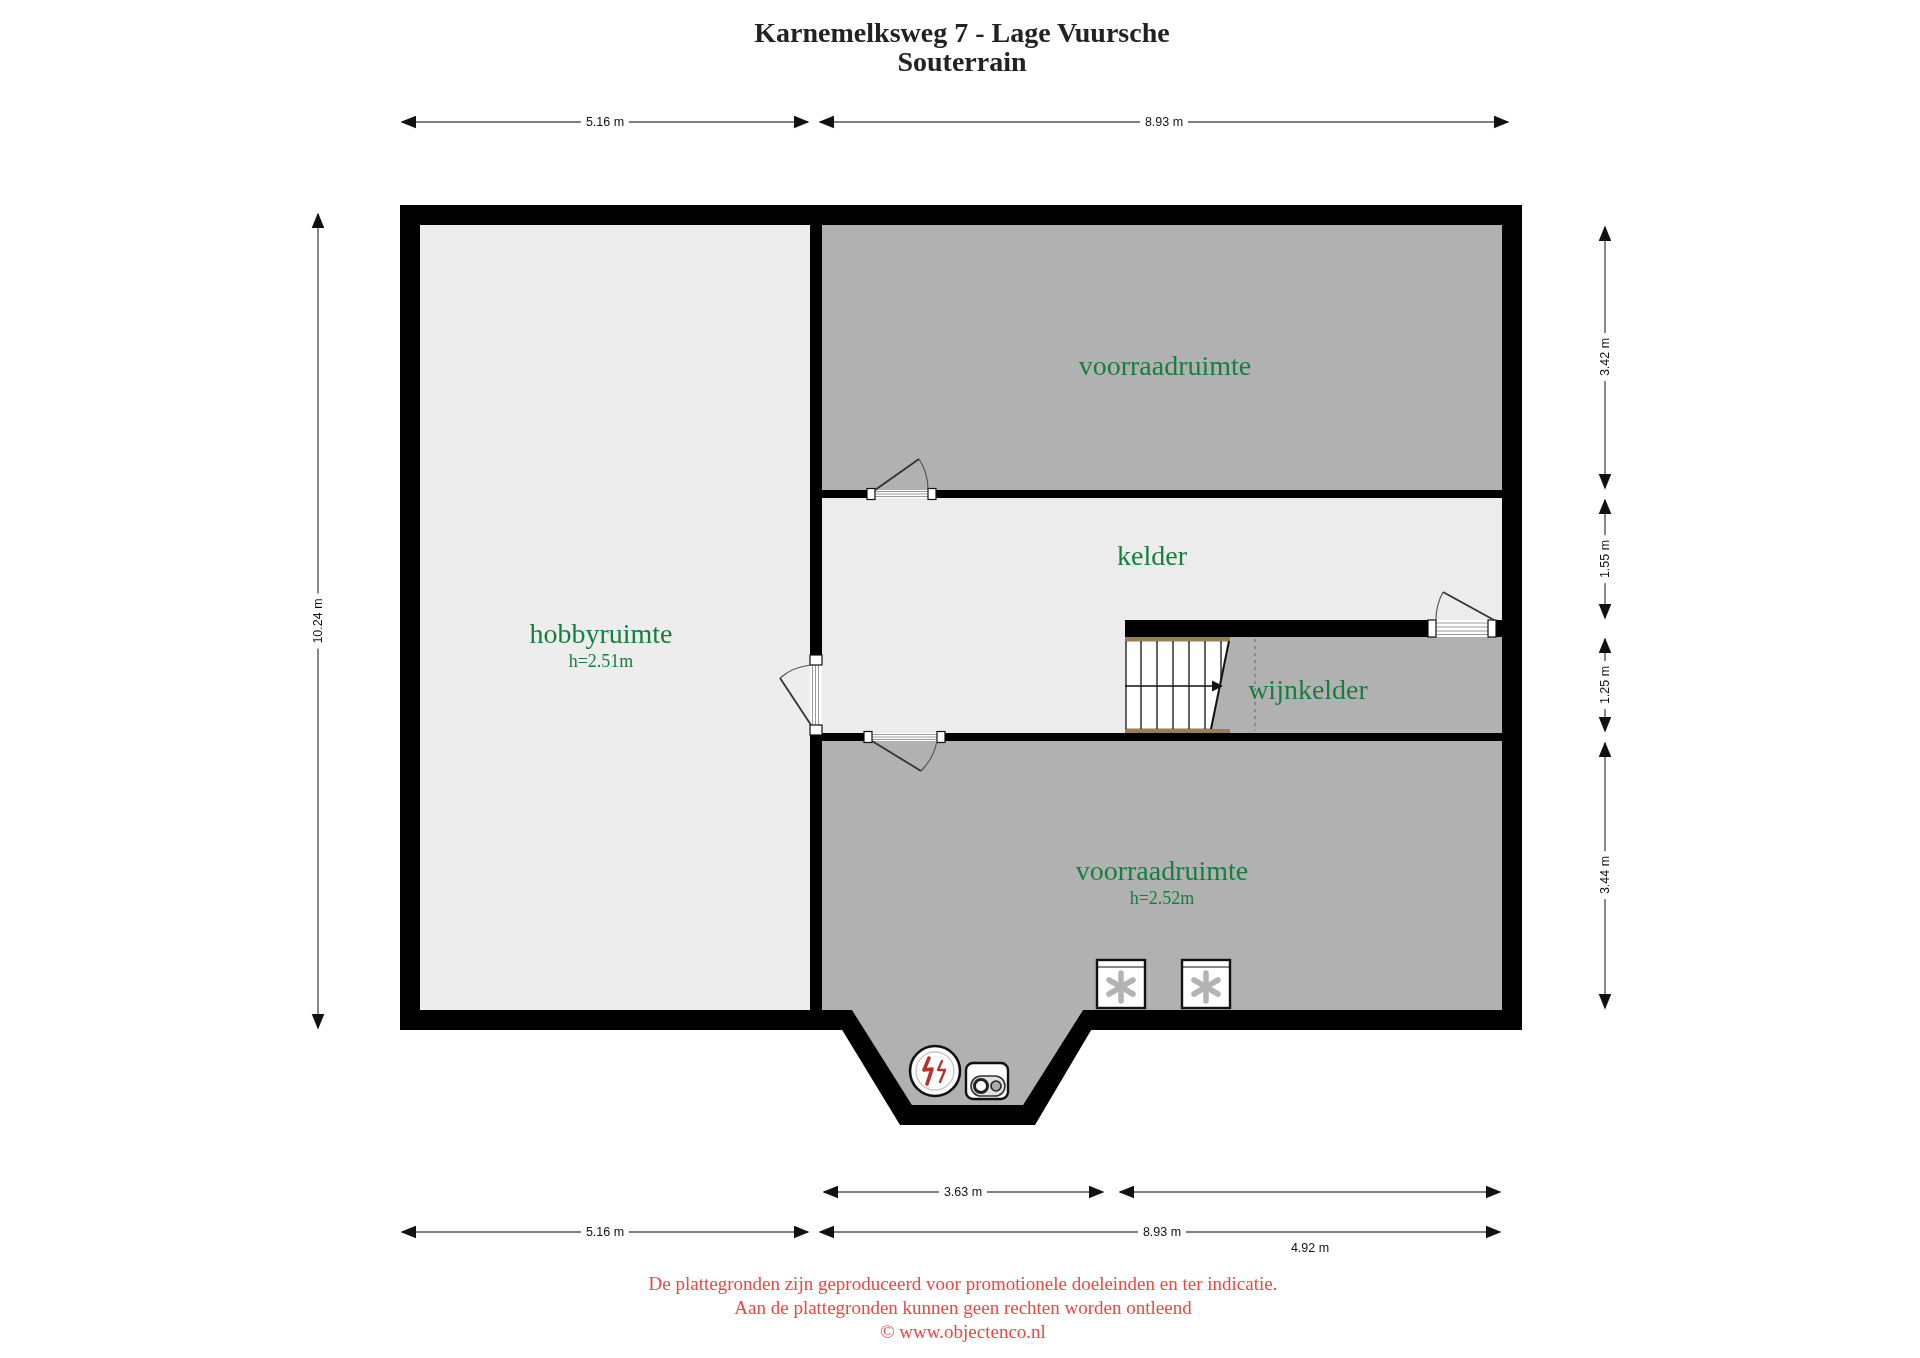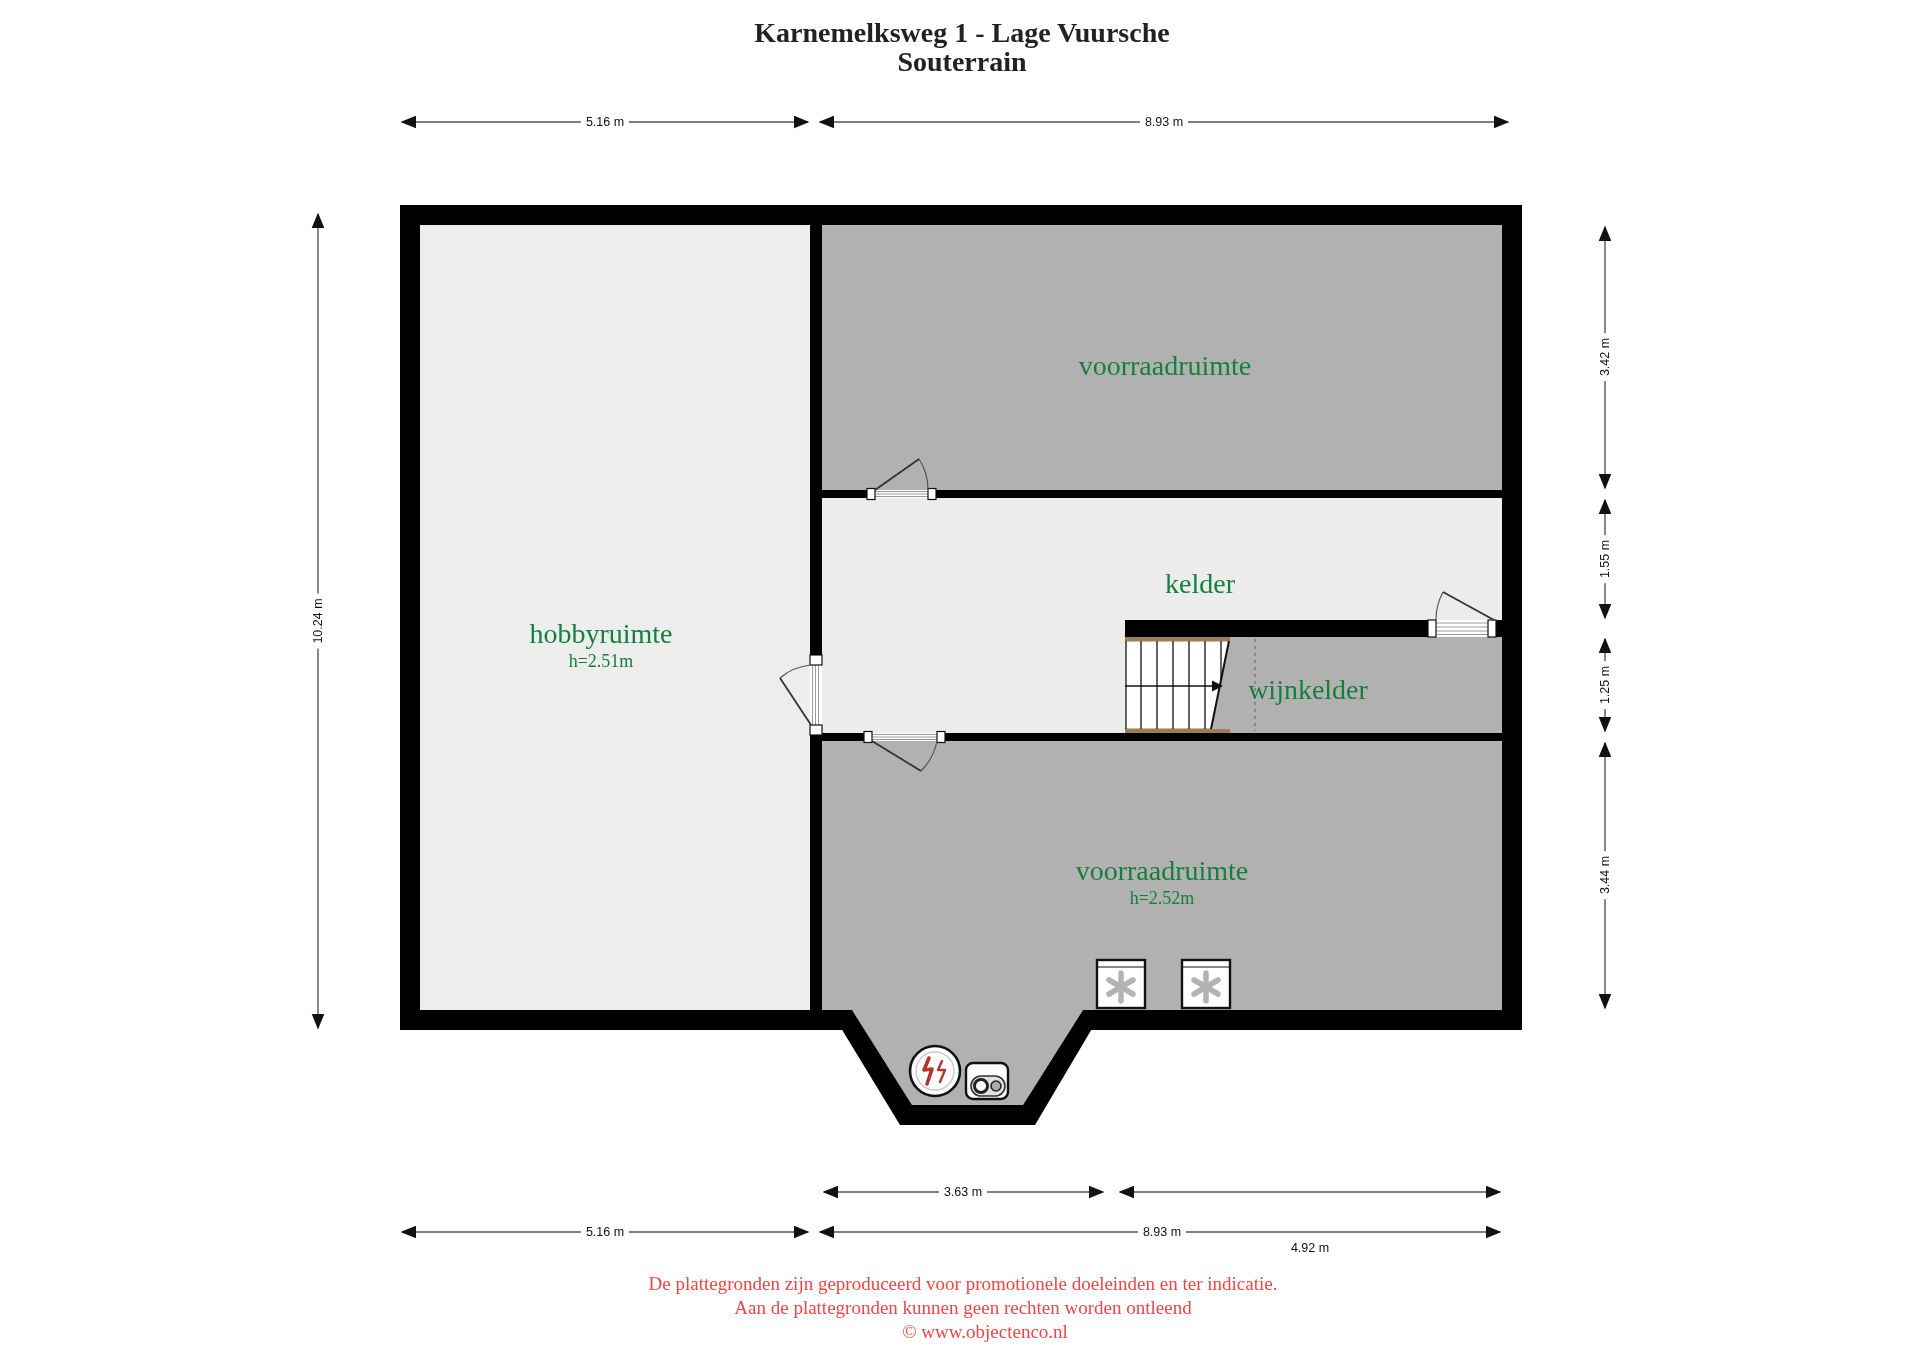--- a/index.html
+++ b/index.html
@@ -182,40 +182,40 @@
       <line x1="1605" y1="500" x2="1605" y2="618" marker-start="url(#ah-s)" marker-end="url(#ah-e)"></line>
       <line x1="1605" y1="639" x2="1605" y2="731" marker-start="url(#ah-s)" marker-end="url(#ah-e)"></line>
       <line x1="1605" y1="743" x2="1605" y2="1008" marker-start="url(#ah-s)" marker-end="url(#ah-e)"></line>
       <line x1="824" y1="1192" x2="1103" y2="1192" marker-start="url(#ah-s)" marker-end="url(#ah-e)"></line>
       <line x1="1120" y1="1192" x2="1500" y2="1192" marker-start="url(#ah-s)" marker-end="url(#ah-e)"></line>
       <line x1="402" y1="1232" x2="808" y2="1232" marker-start="url(#ah-s)" marker-end="url(#ah-e)"></line>
       <line x1="820" y1="1232" x2="1500" y2="1232" marker-start="url(#ah-s)" marker-end="url(#ah-e)"></line>
     </g>
   </svg>
 
-  <span class="lbl title" style="left:962px;top:33px;">Karnemelksweg 1 - Lage Vuursche</span>
+  <span class="lbl title" style="left:962px;top:33px;">Karnemelksweg 7 - Lage Vuursche</span>
   <span class="lbl title" style="left:962px;top:62px;">Souterrain</span>
 
   <span class="lbl room" style="left:1165px;top:366px;">voorraadruimte</span>
-  <span class="lbl room" style="left:1152px;top:584px;margin-left:48px;">kelder</span>
+  <span class="lbl room" style="left:1152px;top:556px;">kelder</span>
   <span class="lbl room" style="left:1308px;top:690px;">wijnkelder</span>
   <span class="lbl room" style="left:601px;top:634px;">hobbyruimte</span>
   <span class="lbl roomh" style="left:601px;top:661px;">h=2.51m</span>
   <span class="lbl room" style="left:1162px;top:871px;">voorraadruimte</span>
   <span class="lbl roomh" style="left:1162px;top:898px;">h=2.52m</span>
 
   <span class="lbl dim" style="left:605px;top:122px;">5.16 m</span>
   <span class="lbl dim" style="left:1164px;top:122px;">8.93 m</span>
   <span class="lbl dim vert" style="left:318px;top:621px;">10.24 m</span>
   <span class="lbl dim vert" style="left:1605px;top:357px;">3.42 m</span>
   <span class="lbl dim vert" style="left:1605px;top:559px;">1.55 m</span>
   <span class="lbl dim vert" style="left:1605px;top:685px;">1.25 m</span>
   <span class="lbl dim vert" style="left:1605px;top:875px;">3.44 m</span>
   <span class="lbl dim" style="left:963px;top:1192px;">3.63 m</span>
   <span class="lbl dim" style="left:1310px;top:1248px;">4.92 m</span>
   <span class="lbl dim" style="left:605px;top:1232px;">5.16 m</span>
   <span class="lbl dim" style="left:1162px;top:1232px;">8.93 m</span>
 
   <span class="lbl footer" style="left:963px;top:1284px;">De plattegronden zijn geproduceerd voor promotionele doeleinden en ter indicatie.</span>
   <span class="lbl footer" style="left:963px;top:1308px;">Aan de plattegronden kunnen geen rechten worden ontleend</span>
-  <span class="lbl footer" style="left:963px;top:1332px;margin-left:22px;">© www.objectenco.nl</span>
+  <span class="lbl footer" style="left:963px;top:1332px;">© www.objectenco.nl</span>
 
 </div>
 
 </body></html>

